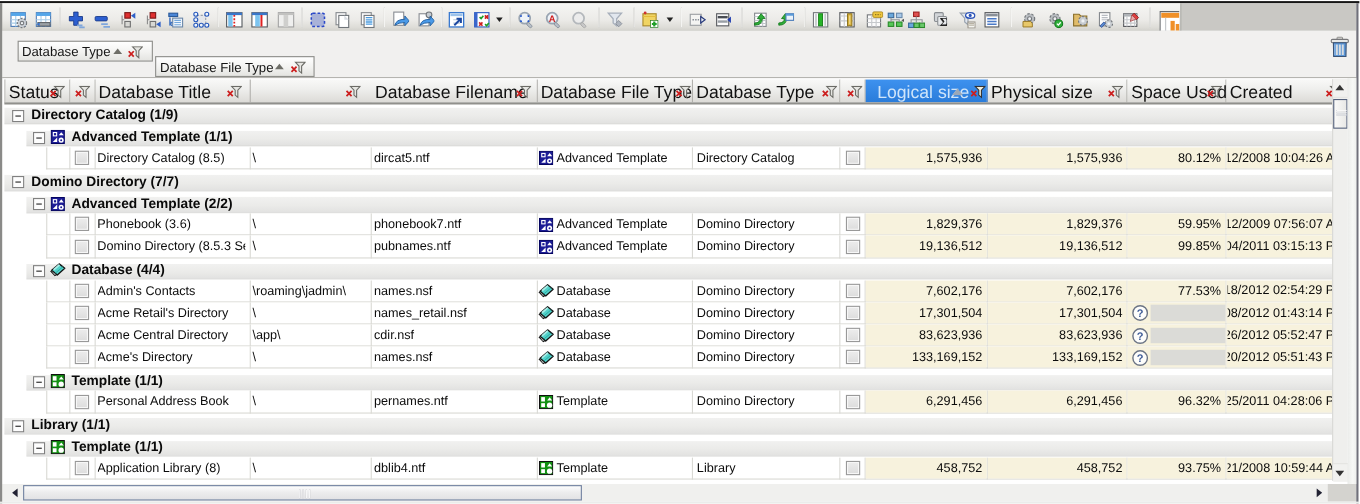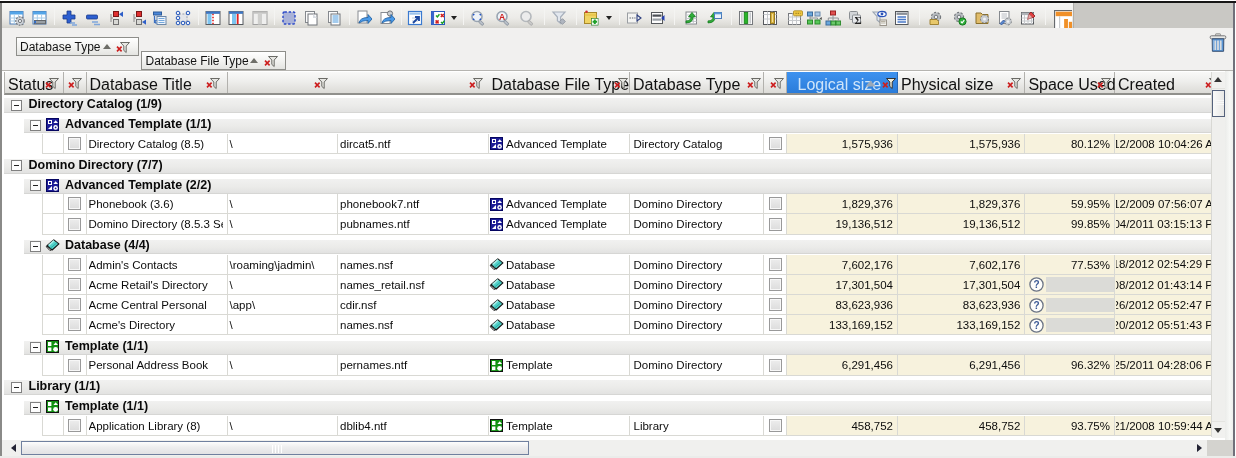--- a/index.html
+++ b/index.html
@@ -339,20 +339,23 @@
     </div>
     <div id="grid">
       <div id="hdr" style="left:2px;top:0;">
         <div class="hc" style="left:0px;width:59px">
           <span class="hl" style="left:3px">Status</span>
         </div>
         <div class="hc" style="left:59px;width:22.5px"></div>
         <div class="hc" style="left:81.5px;width:141.0px">
           <span class="hl" style="left:3px">Database Title</span>
         </div>
+        <div class="hc" style="left:333px;width:150.5px">
+          <span class="hl" style="left:3px">Database Filename</span>
+        </div>
         <div class="hc" style="left:483.5px;width:141.5px">
           <span class="hl" style="left:3px">Database File Type</span>
         </div>
         <div class="hc" style="left:625px;width:134px">
           <span class="hl" style="left:3px">Database Type</span>
         </div>
         <div class="hc" style="left:759px;width:23px"></div>
         <div class="hc blue" style="left:782px;width:111px">
           <span class="hl wht" style="left:10.5px">Logical size</span>
         </div>
@@ -659,21 +662,21 @@
         <div class="vl" style="left:786px;top:295.0px;height:20.15px"></div>
         <div class="vl" style="left:897px;top:295.0px;height:20.15px"></div>
         <div class="vl" style="left:1024.4px;top:295.0px;height:20.15px"></div>
         <div class="vl" style="left:1114px;top:295.0px;height:20.15px"></div>
         <div class="cream" style="left:786.5px;top:295.0px;width:110.5px;height:19.15px"></div>
         <div class="cream" style="left:897.5px;top:295.0px;width:126.90000000000009px;height:19.15px"></div>
         <div class="cream" style="left:1024.9px;top:295.0px;width:89.09999999999991px;height:19.15px"></div>
         <div class="cream" style="left:1114.5px;top:295.0px;width:96.0px;height:19.15px"></div>
         <div class="cb" style="left:67.5px;top:298.2px"></div>
         <div class="cb" style="left:769px;top:298.2px"></div>
-        <div class="ct clip" style="left:88.5px;top:298.8px;width:134.5px">Acme Central Personal</div>
+        <div class="ct clip" style="left:88.5px;top:298.8px;width:134.5px">Acme Central Directory</div>
         <div class="ct" style="left:229.5px;top:298.8px">\app\</div>
         <div class="ct" style="left:340px;top:298.8px">cdir.nsf</div>
         <svg style="position:absolute;left:489px;top:297.5px" width="15" height="15" viewBox="0 0 15 15">
           <path d="M1.3,8.7 L4.9,12.5 L7.6,11.0 L3.6,7.4 Z" fill="#f0fbfa" stroke="#151515" stroke-width="1"></path>
           <path d="M3.4,10.5 L4.7,11.8 M4.4,9.6 L5.7,10.9" stroke="#9a9a98" stroke-width="0.7"></path>
           <path d="M2.0,7.7 L8.8,1.9 L13.9,5.9 L7.1,12.0 Z" fill="#52d2ca" stroke="#151515" stroke-width="1.2" stroke-linejoin="round"></path>
           <path d="M3.7,7.3 L9.1,2.7" stroke="#a8eee8" stroke-width="1.6" fill="none"></path>
           <path d="M5.4,10.2 L12.1,4.6" stroke="#2aaaa2" stroke-width="0.9" fill="none"></path>
         </svg>
         <div class="ct" style="left:506px;top:298.8px">Database</div>

